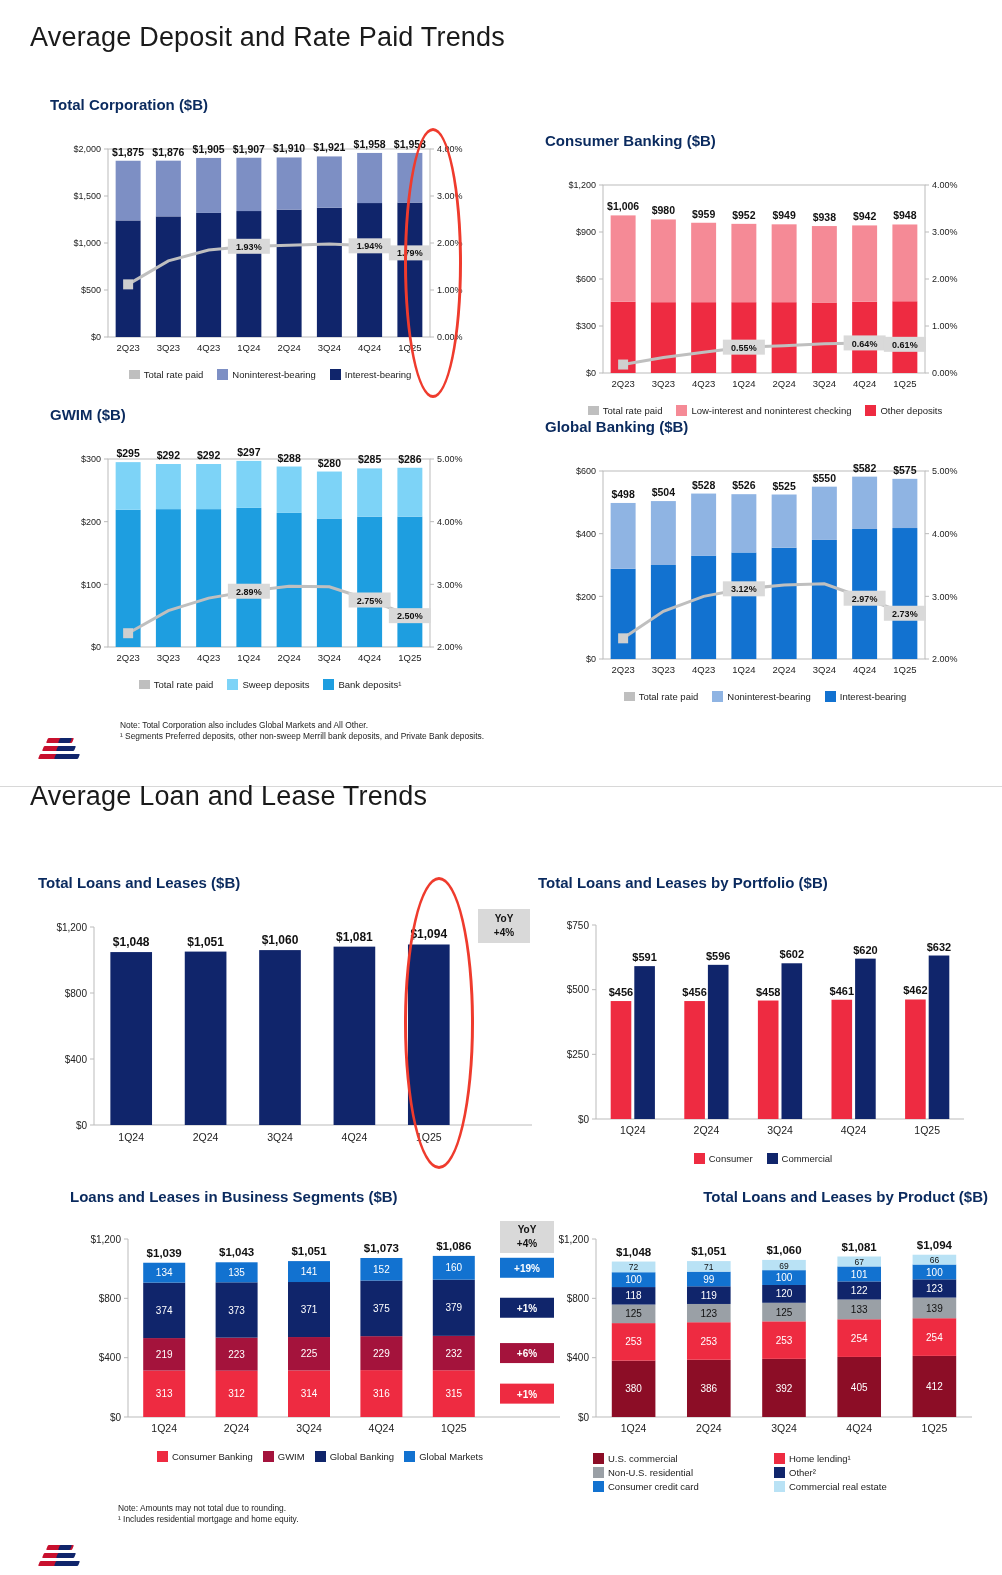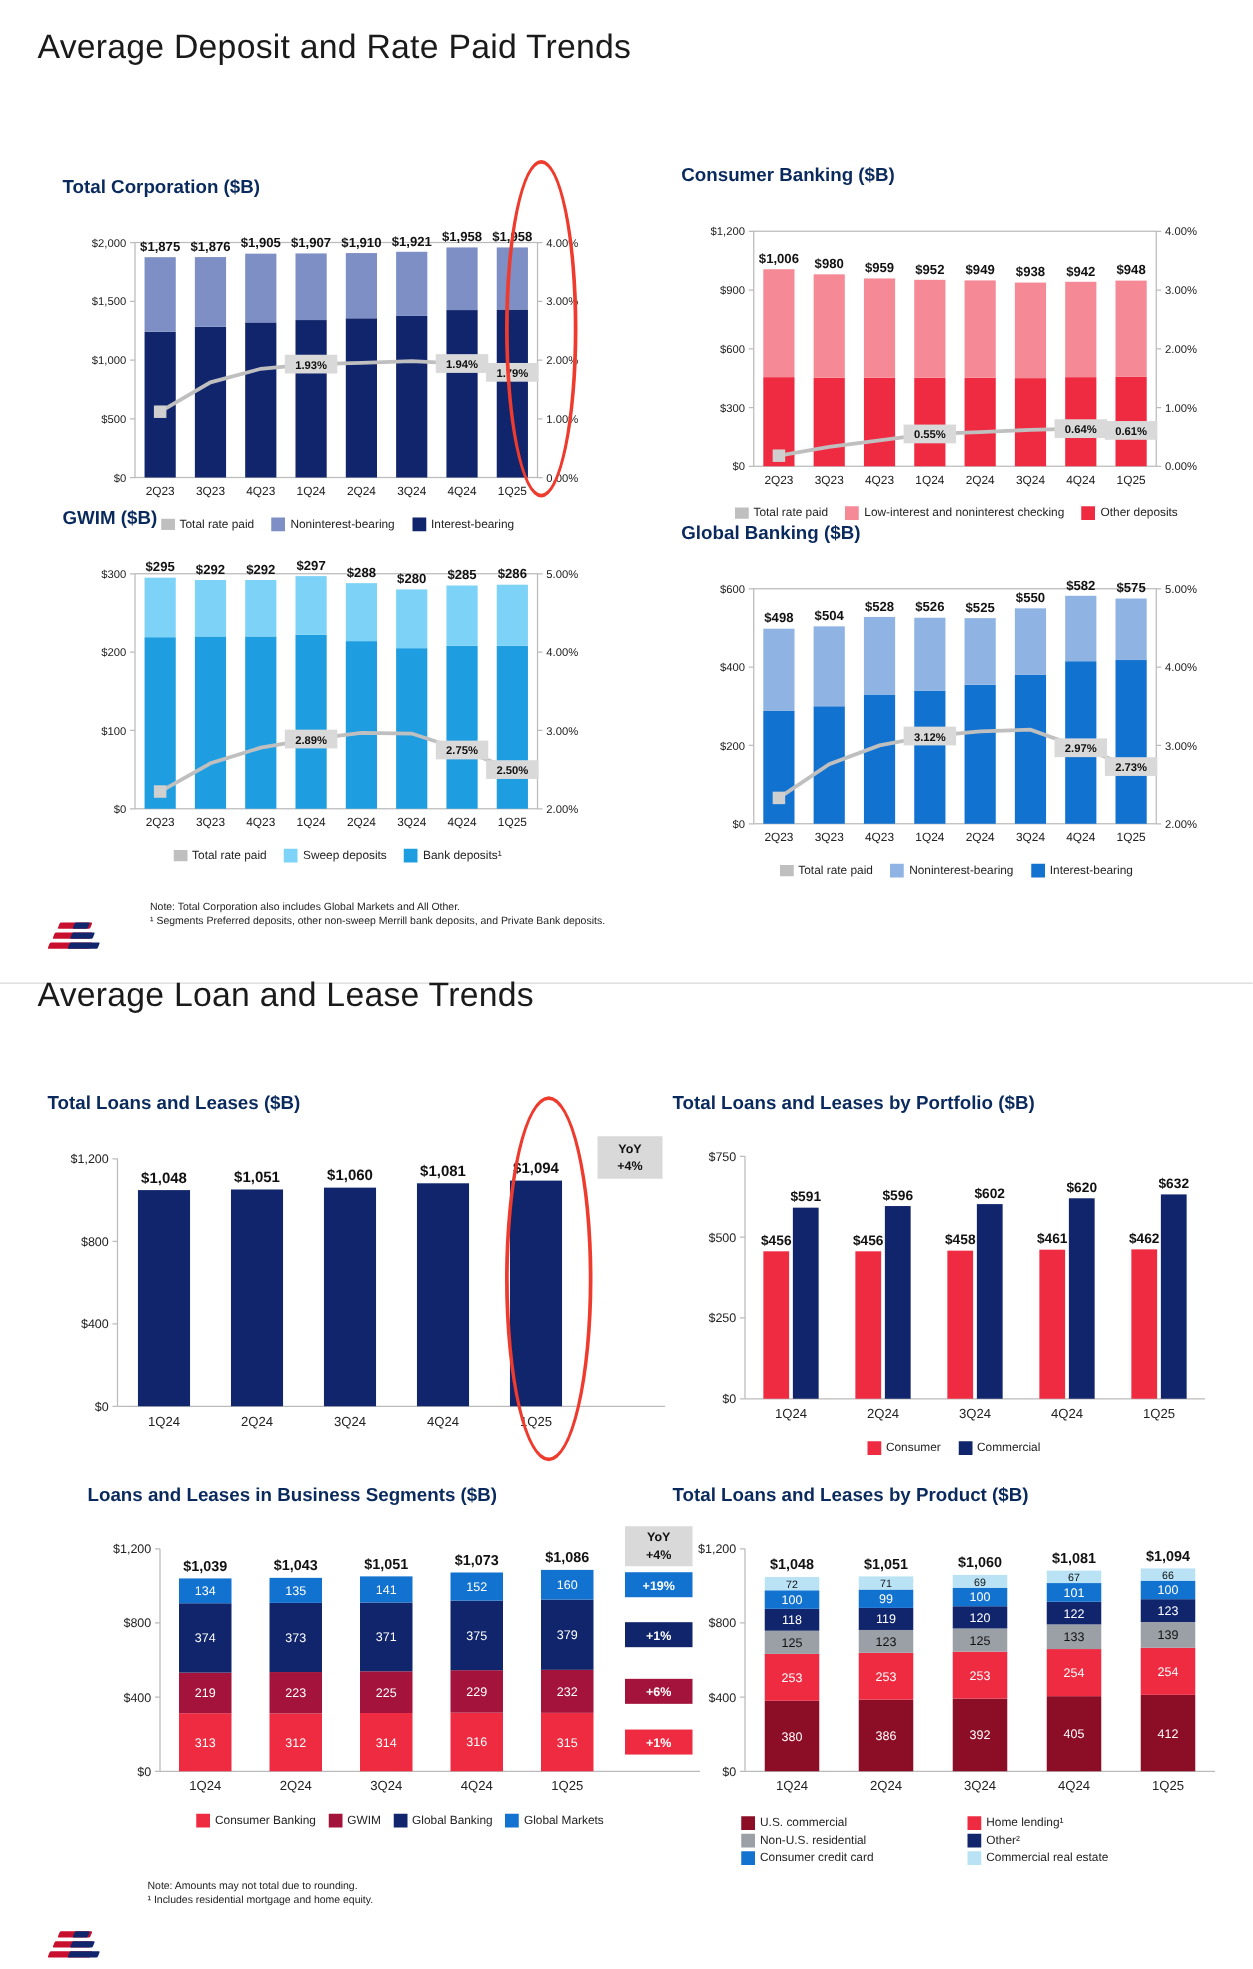--- a/index.html
+++ b/index.html
@@ -58,21 +58,21 @@
     pointer-events: none;
   }
 </style>
 </head>
 <body>
 
 <div class="panel" style="left:30px; top:22px;text-align:right;">
   <div class="page-title">Average Deposit and Rate Paid Trends</div>
 </div>
 
-<div class="panel" style="left:50px; top:96px; width:440px;margin-top:45px;">
+<div class="panel" style="left:50px; top:96px; width:440px;">
   <div class="section-title">Total Corporation ($B)</div>
   <svg class="chart-svg" id="svg-total-corporation" width="440" height="270">
       <rect x="58" y="36" width="322" height="188" fill="none" stroke="#bbb" stroke-width="1"></rect>
       <line x1="54" y1="224" x2="58" y2="224" stroke="#bbb"></line>
       <text x="51" y="227.4" font-size="9" font-family="&quot;Liberation Sans&quot;, sans-serif" font-weight="normal" fill="#222" text-anchor="end">$0</text>
       <line x1="54" y1="177" x2="58" y2="177" stroke="#bbb"></line>
       <text x="51" y="180.4" font-size="9" font-family="&quot;Liberation Sans&quot;, sans-serif" font-weight="normal" fill="#222" text-anchor="end">$500</text>
       <line x1="54" y1="130" x2="58" y2="130" stroke="#bbb"></line>
       <text x="51" y="133.4" font-size="9" font-family="&quot;Liberation Sans&quot;, sans-serif" font-weight="normal" fill="#222" text-anchor="end">$1,000</text>
       <line x1="54" y1="83" x2="58" y2="83" stroke="#bbb"></line>
@@ -574,21 +574,21 @@
         <i class="swatch" style="background:#10256b"></i>
         <span>Global Banking</span>
       </span>
     <span class="legend-item">
         <i class="swatch" style="background:#1272d0"></i>
         <span>Global Markets</span>
       </span>
   </div>
 </div>
 
-<div class="panel" style="left:538px; top:1188px; width:450px;">
+<div class="panel" style="left:538px; top:1188px; width:450px;text-align:right;">
   <div class="section-title">Total Loans and Leases by Product ($B)</div>
   <svg class="chart-svg" id="svg-product" width="450" height="250">
       <line x1="58" y1="212" x2="434" y2="212" stroke="#bbb"></line>
       <line x1="58" y1="34" x2="58" y2="212" stroke="#bbb"></line>
       <line x1="54" y1="212" x2="58" y2="212" stroke="#bbb"></line>
       <text x="51" y="215.6" font-size="10" font-family="&quot;Liberation Sans&quot;, sans-serif" font-weight="normal" fill="#222" text-anchor="end">$0</text>
       <line x1="54" y1="152.66666666666669" x2="58" y2="152.66666666666669" stroke="#bbb"></line>
       <text x="51" y="156.26666666666668" font-size="10" font-family="&quot;Liberation Sans&quot;, sans-serif" font-weight="normal" fill="#222" text-anchor="end">$400</text>
       <line x1="54" y1="93.33333333333334" x2="58" y2="93.33333333333334" stroke="#bbb"></line>
       <text x="51" y="96.93333333333334" font-size="10" font-family="&quot;Liberation Sans&quot;, sans-serif" font-weight="normal" fill="#222" text-anchor="end">$800</text>

